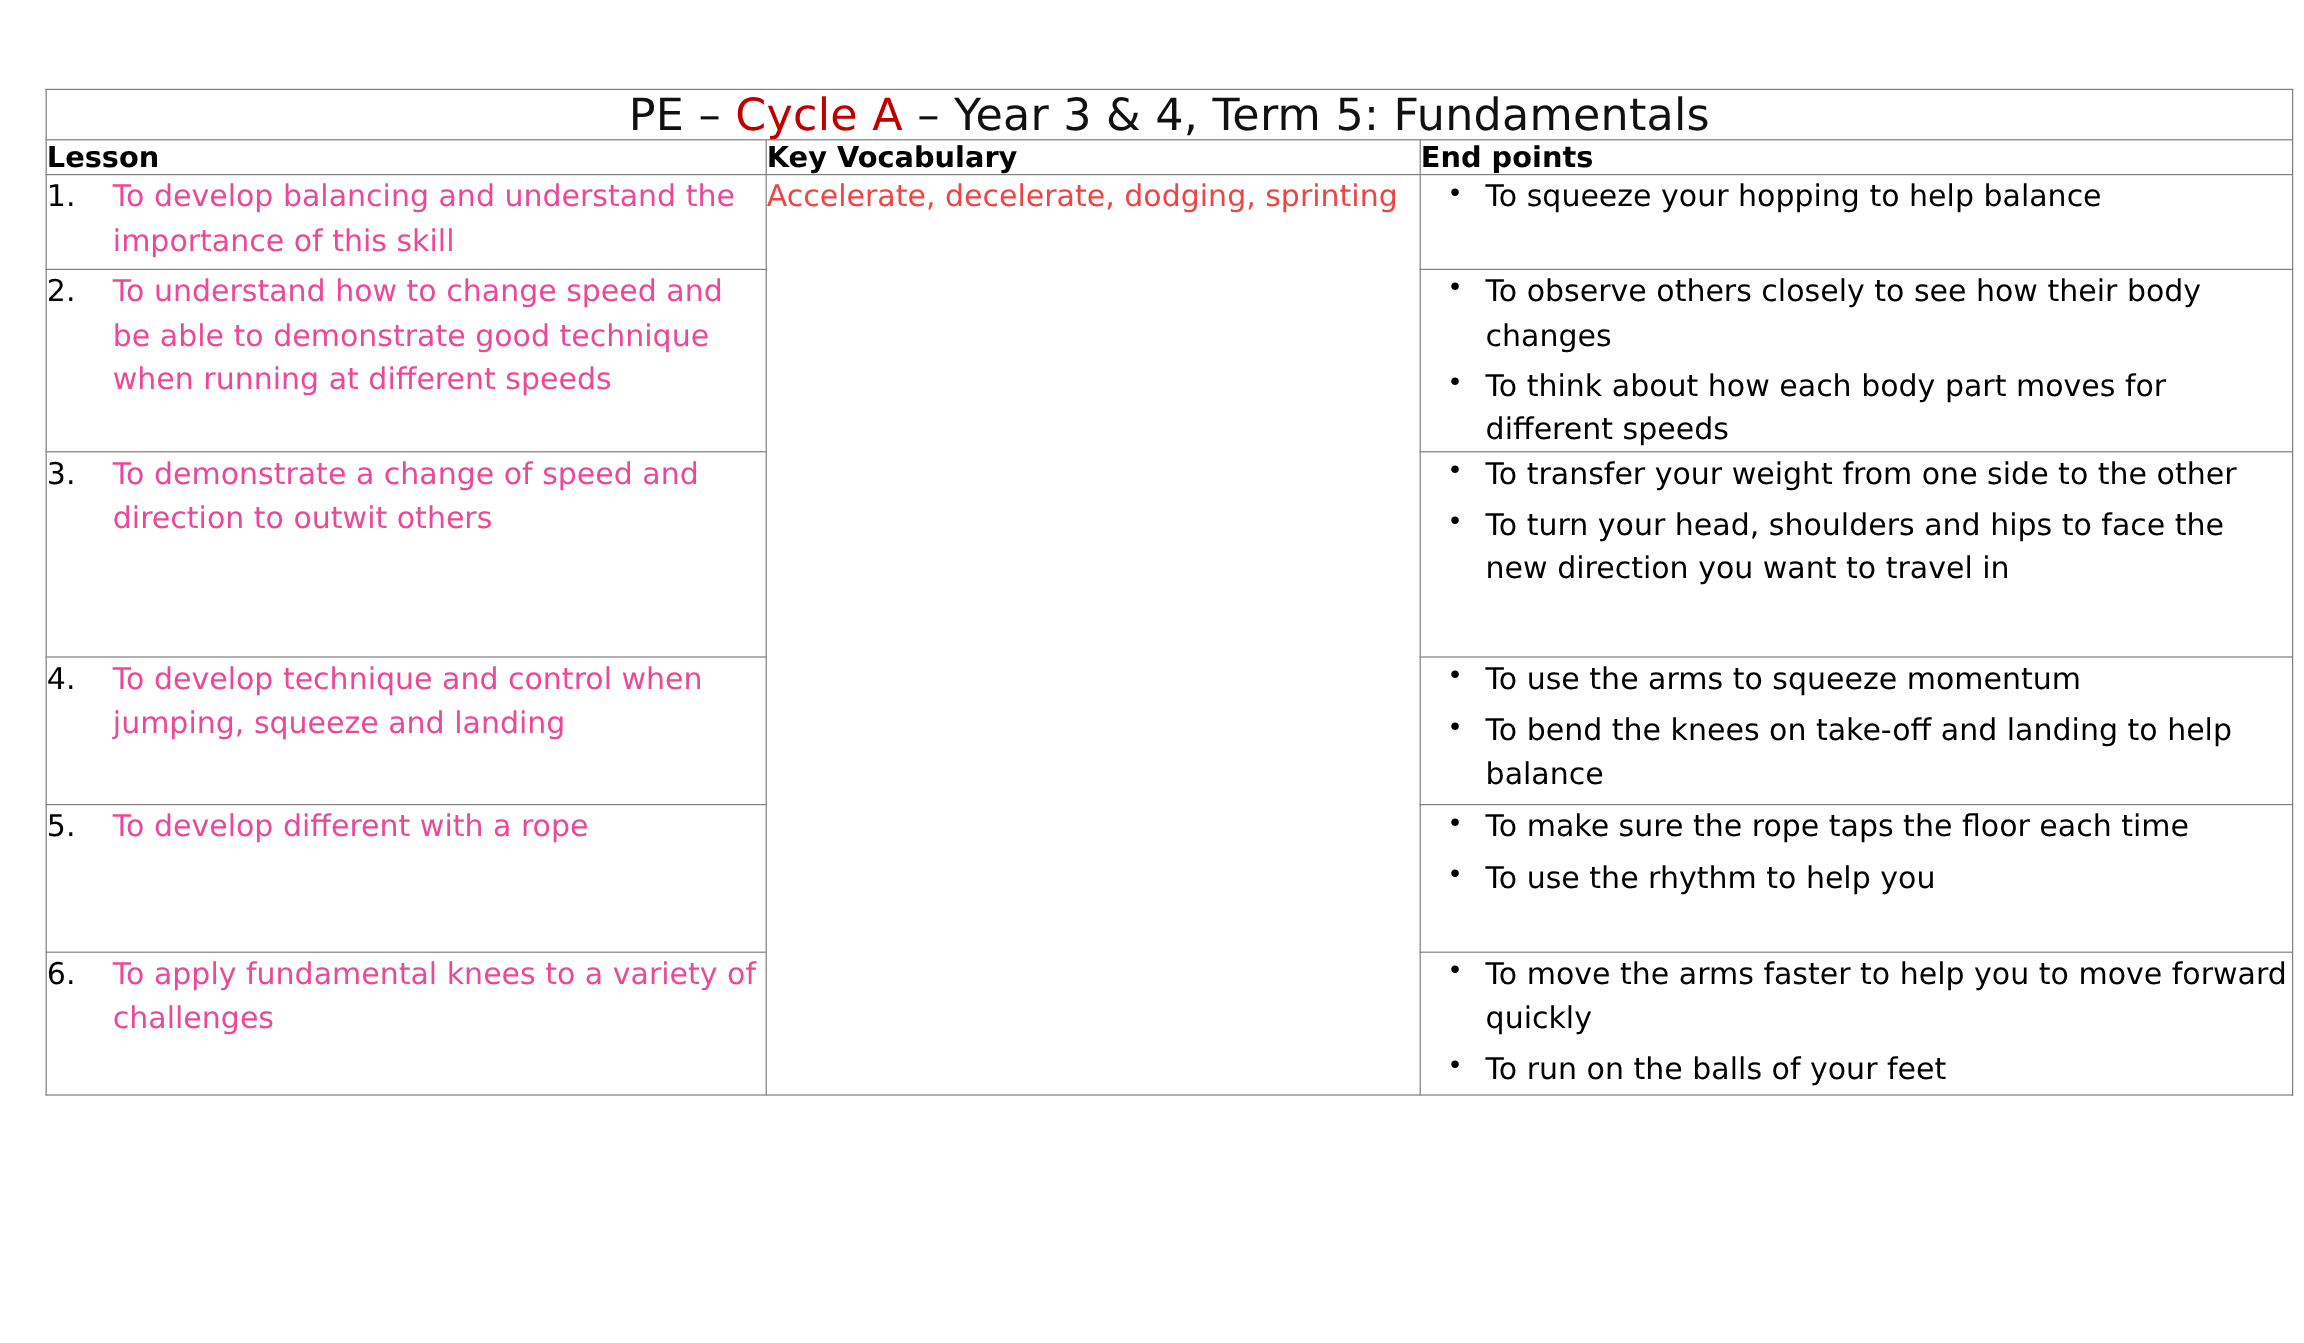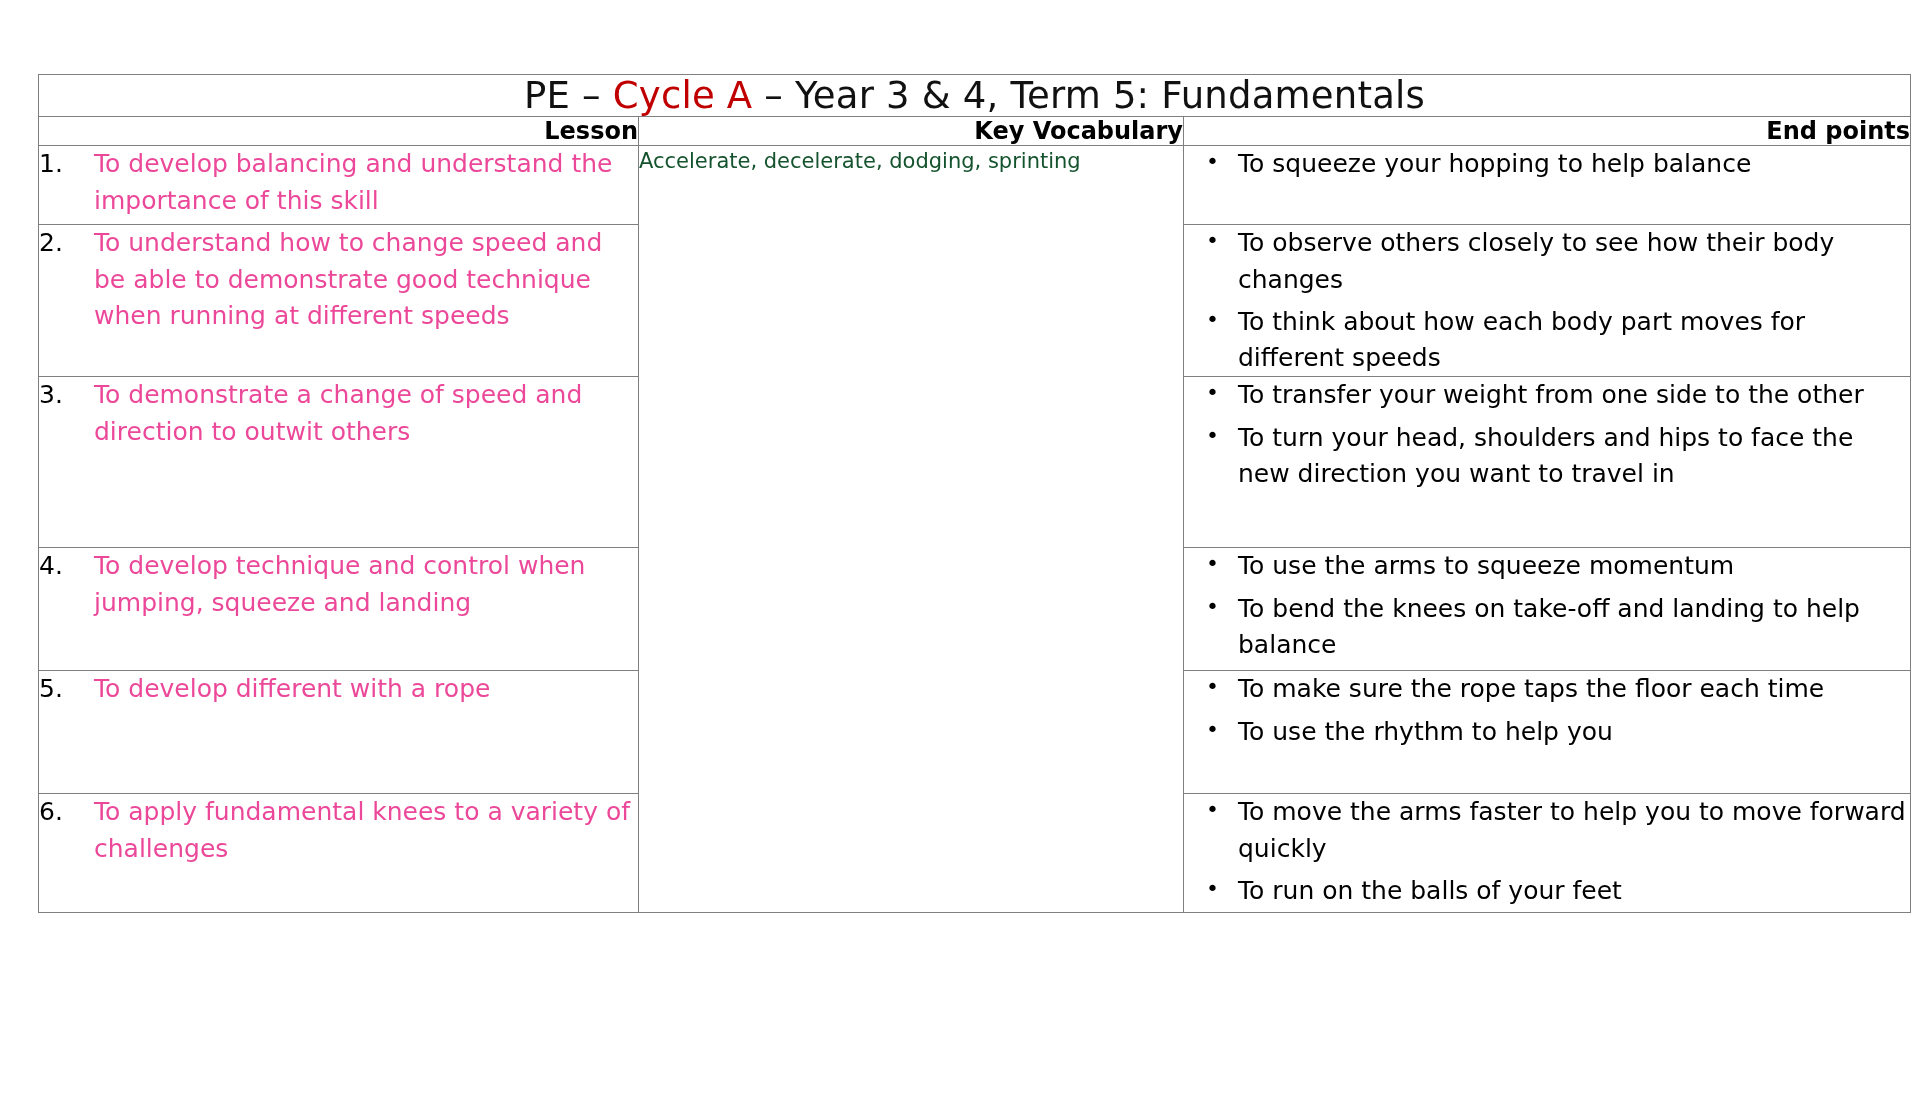--- a/index.html
+++ b/index.html
@@ -48,21 +48,21 @@
     line-height: 1.12;
     color: #111111;
     letter-spacing: 0.2px;
     white-space: nowrap;
   }
   .title-text .accent {
     color: #c00000;
   }
   
   .col-head {
-    text-align: right;
+    text-align: left;
     font-family: "DejaVu Sans", sans-serif;
     font-size: 24px;
     font-weight: bold;
     color: #000000;
     padding: 11px 14px 13px 14px;
     height: 28px;
   }
   
   .lesson-cell {
     padding: 12px 10px 12px 14px;
@@ -82,23 +82,23 @@
     flex: 1 1 auto;
     font-size: 25px;
     line-height: 1.45;
     color: #ec4899;
   }
   .vocab-cell {
     padding: 0 16px;
     vertical-align: middle;
   }
   .vocab-text {
-    font-size: 21px;
-    line-height: 1.45;
-    color: #14532d;
+    font-size: 25px;
+    line-height: 1.45;
+    color: #ef4444;
   }
   .end-cell {
     padding: 11px 18px 13px 18px;
   }
   ul.end-list {
     margin: 0;
     padding: 0 0 0 54px;
     list-style: none;
   }
   ul.end-list li {

